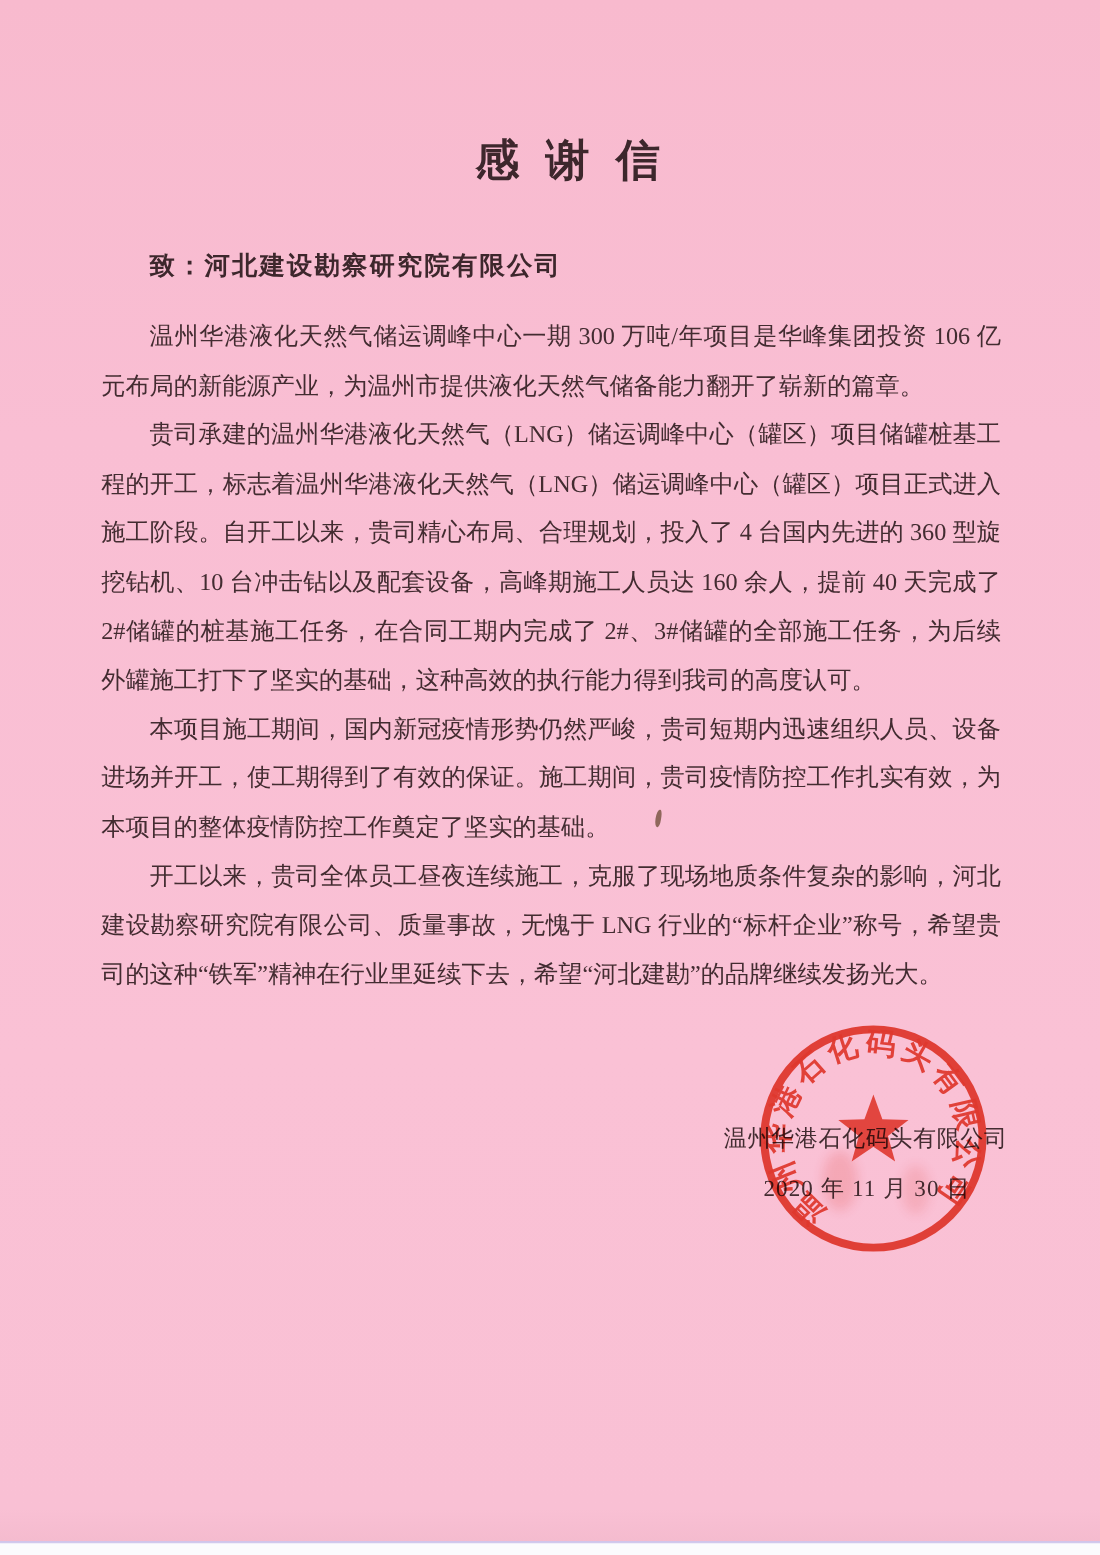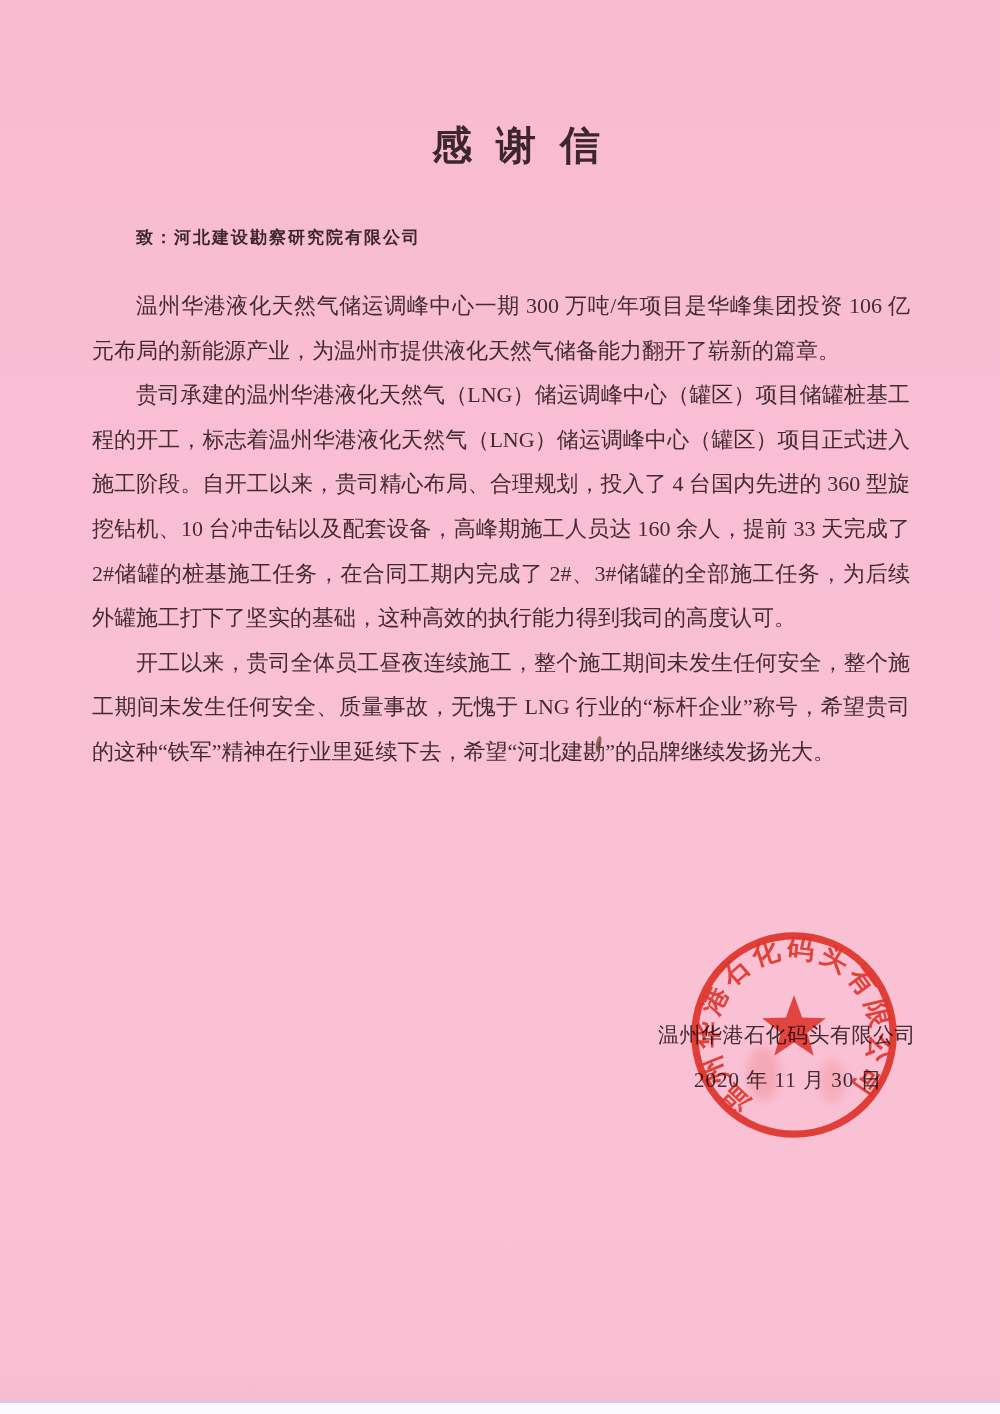--- a/index.html
+++ b/index.html
@@ -14,21 +14,21 @@
   }
   .title {
     position:absolute; top:102px; left:0; width:100%;
     margin:16px; text-align:center;
     font-size:40px; font-weight:700;
     letter-spacing:7px; text-indent:7px;
     color:#3d272c;
   }
   .recipient {
     position:absolute; left:136px; top:226px;
-    font-size:17px; font-weight:700; letter-spacing:2px;
+    font-size:23px; font-weight:700; letter-spacing:2px;
     color:#3d272c;
   }
   .body {
     position:absolute; left:92px; top:284px; width:818px;
     font-size:22px; line-height:44.6px;
     text-align:justify;
   }
   .body p { margin:0; text-indent:2em; }
   .signature {
     position:absolute; top:1021px; left:658px;
@@ -64,22 +64,23 @@
 <body>
 
 <div class="page">
 
   <h1 class="title">感 谢 信</h1>
 
   <div class="recipient">致：河北建设勘察研究院有限公司</div>
 
   <div class="body">
     <p>温州华港液化天然气储运调峰中心一期 300 万吨/年项目是华峰集团投资 106 亿元布局的新能源产业，为温州市提供液化天然气储备能力翻开了崭新的篇章。</p>
-    <p>贵司承建的温州华港液化天然气（LNG）储运调峰中心（罐区）项目储罐桩基工程的开工，标志着温州华港液化天然气（LNG）储运调峰中心（罐区）项目正式进入施工阶段。自开工以来，贵司精心布局、合理规划，投入了 4 台国内先进的 360 型旋挖钻机、10 台冲击钻以及配套设备，高峰期施工人员达 160 余人，提前 33 天完成了 2#储罐的桩基施工任务，在合同工期内完成了 2#、3#储罐的全部施工任务，为后续外罐施工打下了坚实的基础，这种高效的执行能力得到我司的高度认可。</p>
-    <p>开工以来，贵司全体员工昼夜连续施工，整个施工期间未发生任何安全，整个施工期间未发生任何安全、质量事故，无愧于 LNG 行业的“标杆企业”称号，希望贵司的这种“铁军”精神在行业里延续下去，希望“河北建勘”的品牌继续发扬光大。</p>
+    <p>贵司承建的温州华港液化天然气（LNG）储运调峰中心（罐区）项目储罐桩基工程的开工，标志着温州华港液化天然气（LNG）储运调峰中心（罐区）项目正式进入施工阶段。自开工以来，贵司精心布局、合理规划，投入了 4 台国内先进的 360 型旋挖钻机、10 台冲击钻以及配套设备，高峰期施工人员达 160 余人，提前 40 天完成了 2#储罐的桩基施工任务，在合同工期内完成了 2#、3#储罐的全部施工任务，为后续外罐施工打下了坚实的基础，这种高效的执行能力得到我司的高度认可。</p>
+    <p>本项目施工期间，国内新冠疫情形势仍然严峻，贵司短期内迅速组织人员、设备进场并开工，使工期得到了有效的保证。施工期间，贵司疫情防控工作扎实有效，为本项目的整体疫情防控工作奠定了坚实的基础。</p>
+    <p>开工以来，贵司全体员工昼夜连续施工，克服了现场地质条件复杂的影响，河北建设勘察研究院有限公司、质量事故，无愧于 LNG 行业的“标杆企业”称号，希望贵司的这种“铁军”精神在行业里延续下去，希望“河北建勘”的品牌继续发扬光大。</p>
   </div>
 
   <div class="ink-mark"></div>
 
   <div class="signature">温州华港石化码头有限公司</div>
   <div class="date">2020 年 11 月 30 日</div>
 
   <svg class="stamp" viewBox="0 0 260 260" xmlns="http://www.w3.org/2000/svg">
     <defs>
       <filter id="smudge" x="-50%" y="-50%" width="200%" height="200%">

